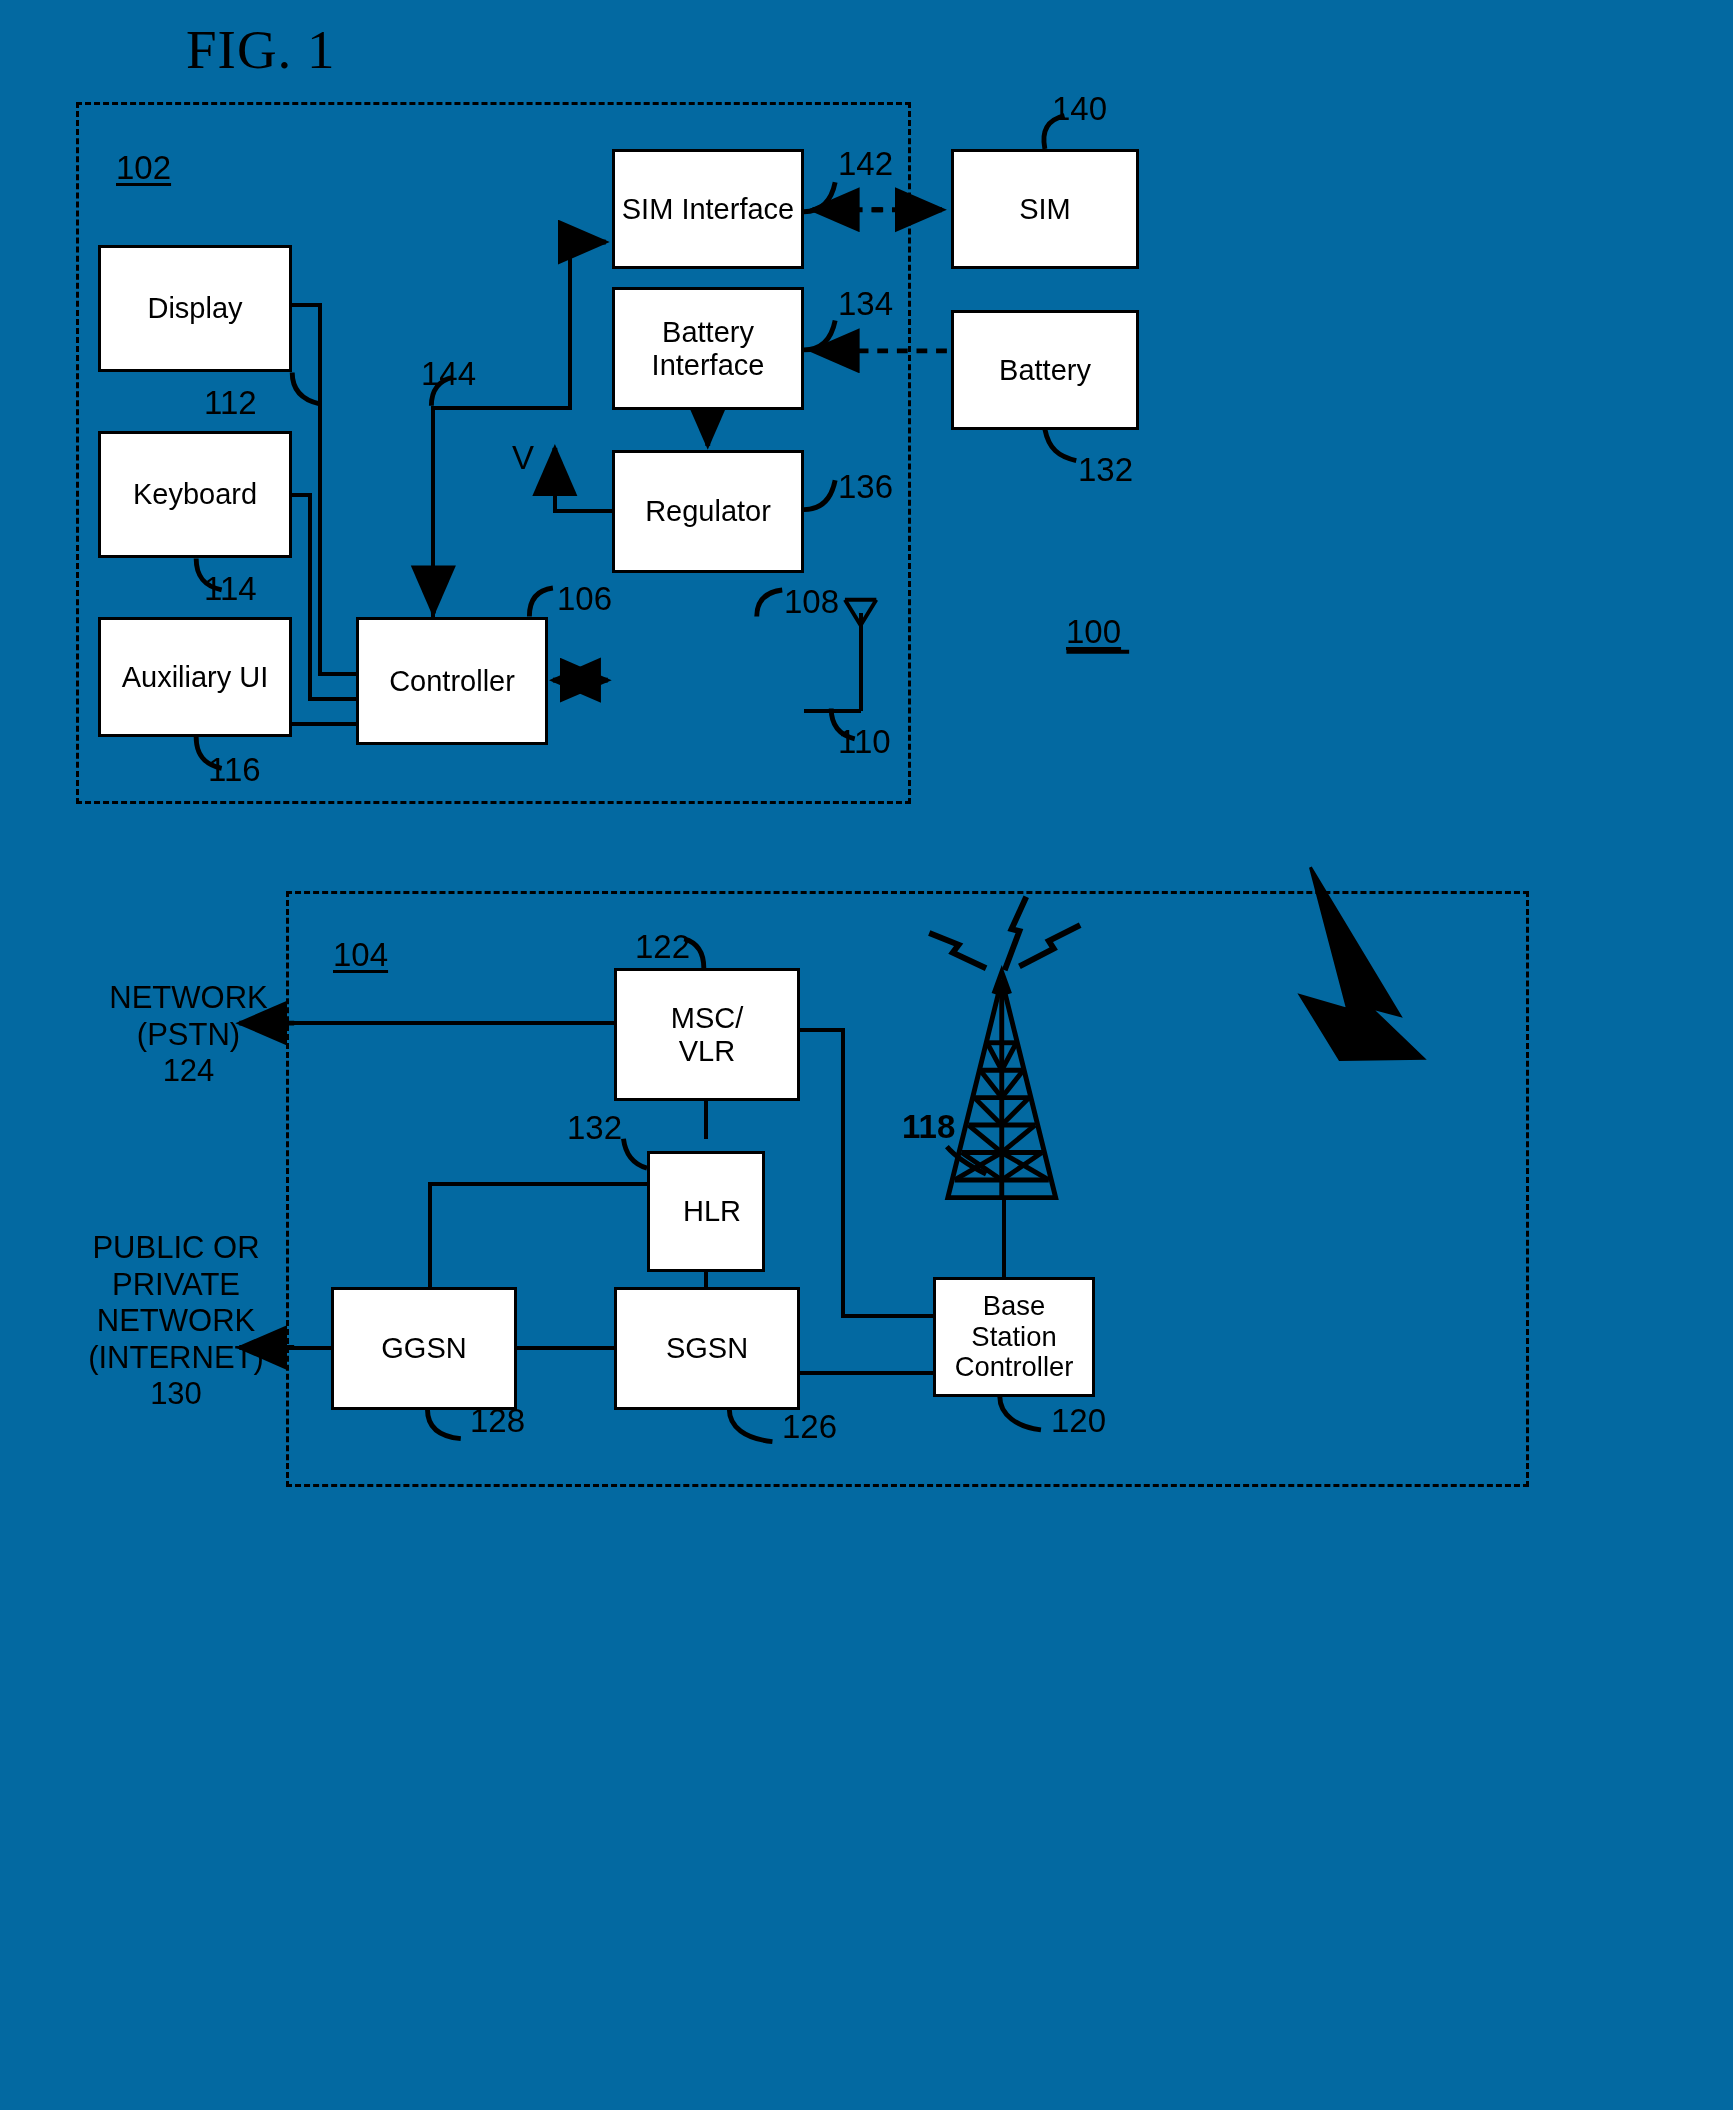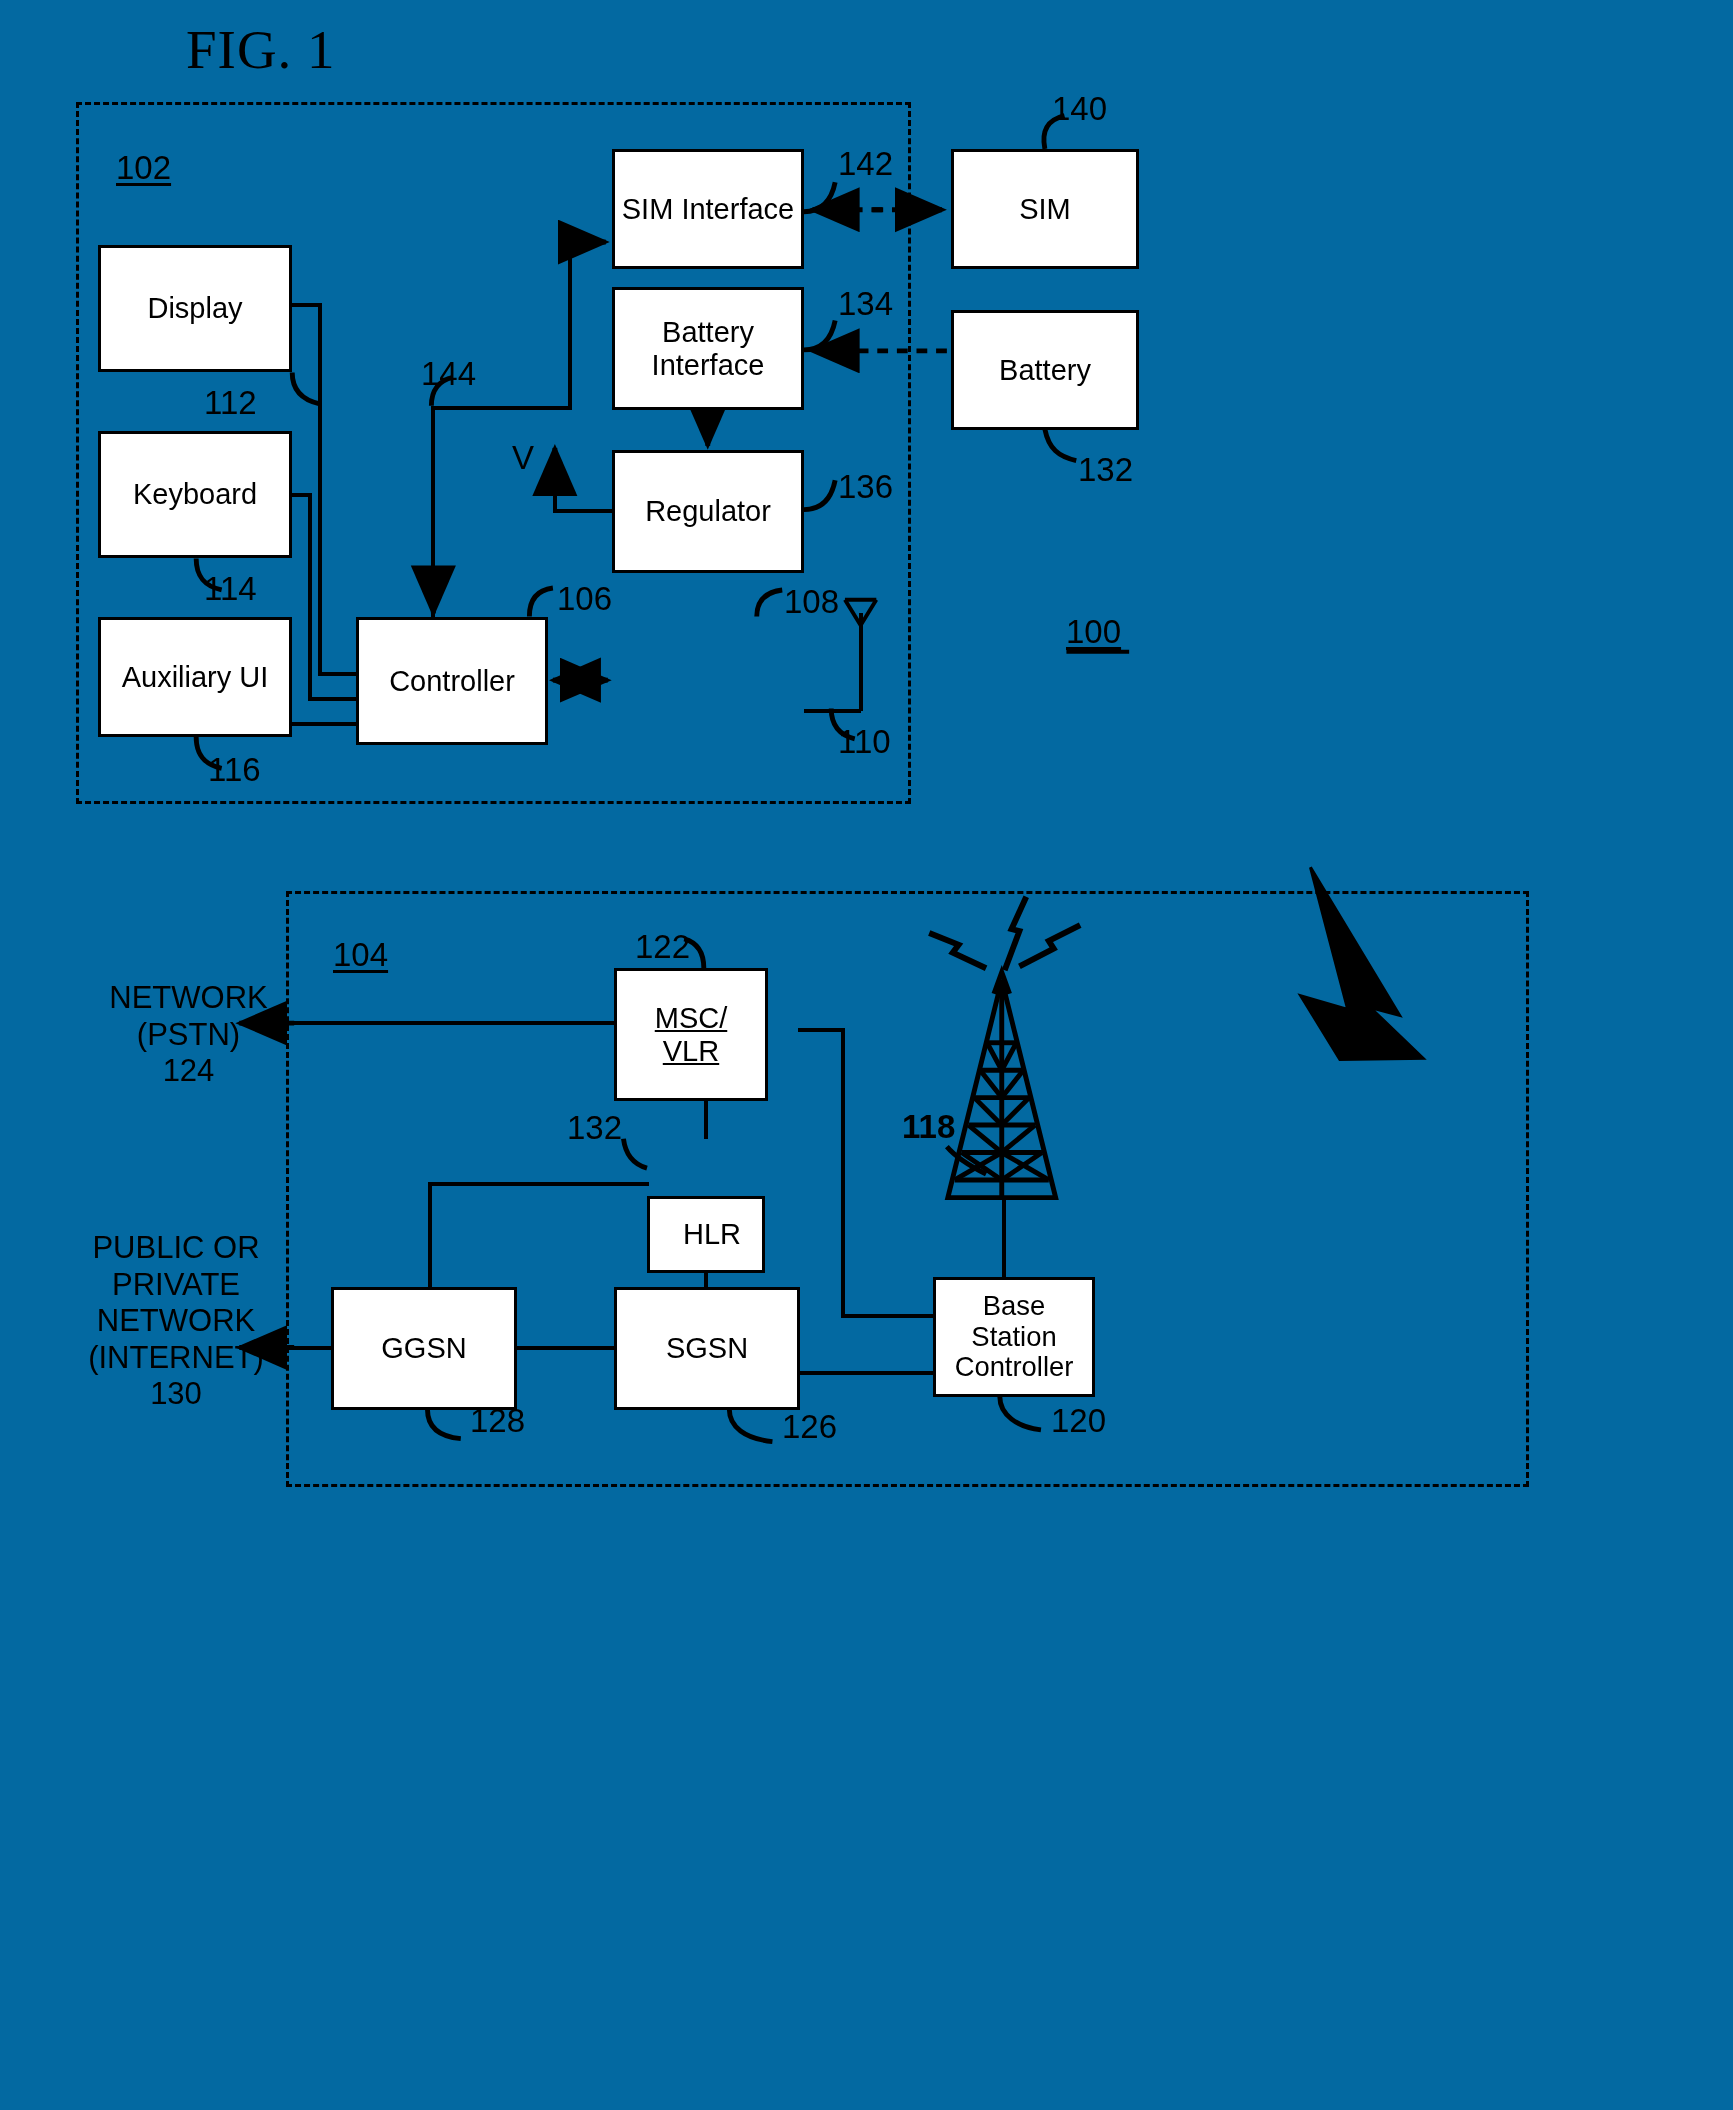--- a/index.html
+++ b/index.html
@@ -145,27 +145,27 @@
   <div class="box" style="left:951px; top:310px; width:188px; height:120px;">
     <span class="lbl">Battery</span>
   </div>
   <div class="ref" style="left:1078px; top:451px;">132</div>
 
   <div class="ref ul" style="left:1066px; top:613px;">100</div>
 
   <div class="dash-box" style="left:286px; top:891px; width:1243px; height:596px;"></div>
   <div class="ref ul" style="left:333px; top:936px;">104</div>
 
-  <div class="box" style="left:614px; top:968px; width:154px; height:133px;text-decoration:underline;">
+  <div class="box" style="left:614px; top:968px; width:186px; height:133px;">
     <span class="lbl" style="white-space: pre-line;">MSC/
 VLR</span>
   </div>
   <div class="ref" style="left:635px; top:928px;">122</div>
 
-  <div class="box" style="left:647px; top:1196px; width:118px; height:77px;padding-left:12px;">
+  <div class="box" style="left:647px; top:1151px; width:118px; height:121px;padding-left:12px;">
     <span class="lbl">HLR</span>
   </div>
   <div class="ref" style="left:567px; top:1109px;">132</div>
 
   <div class="box" style="left:331px; top:1287px; width:186px; height:123px;">
     <span class="lbl">GGSN</span>
   </div>
   <div class="ref" style="left:470px; top:1402px;">128</div>
 
   <div class="box" style="left:614px; top:1287px; width:186px; height:123px;">

